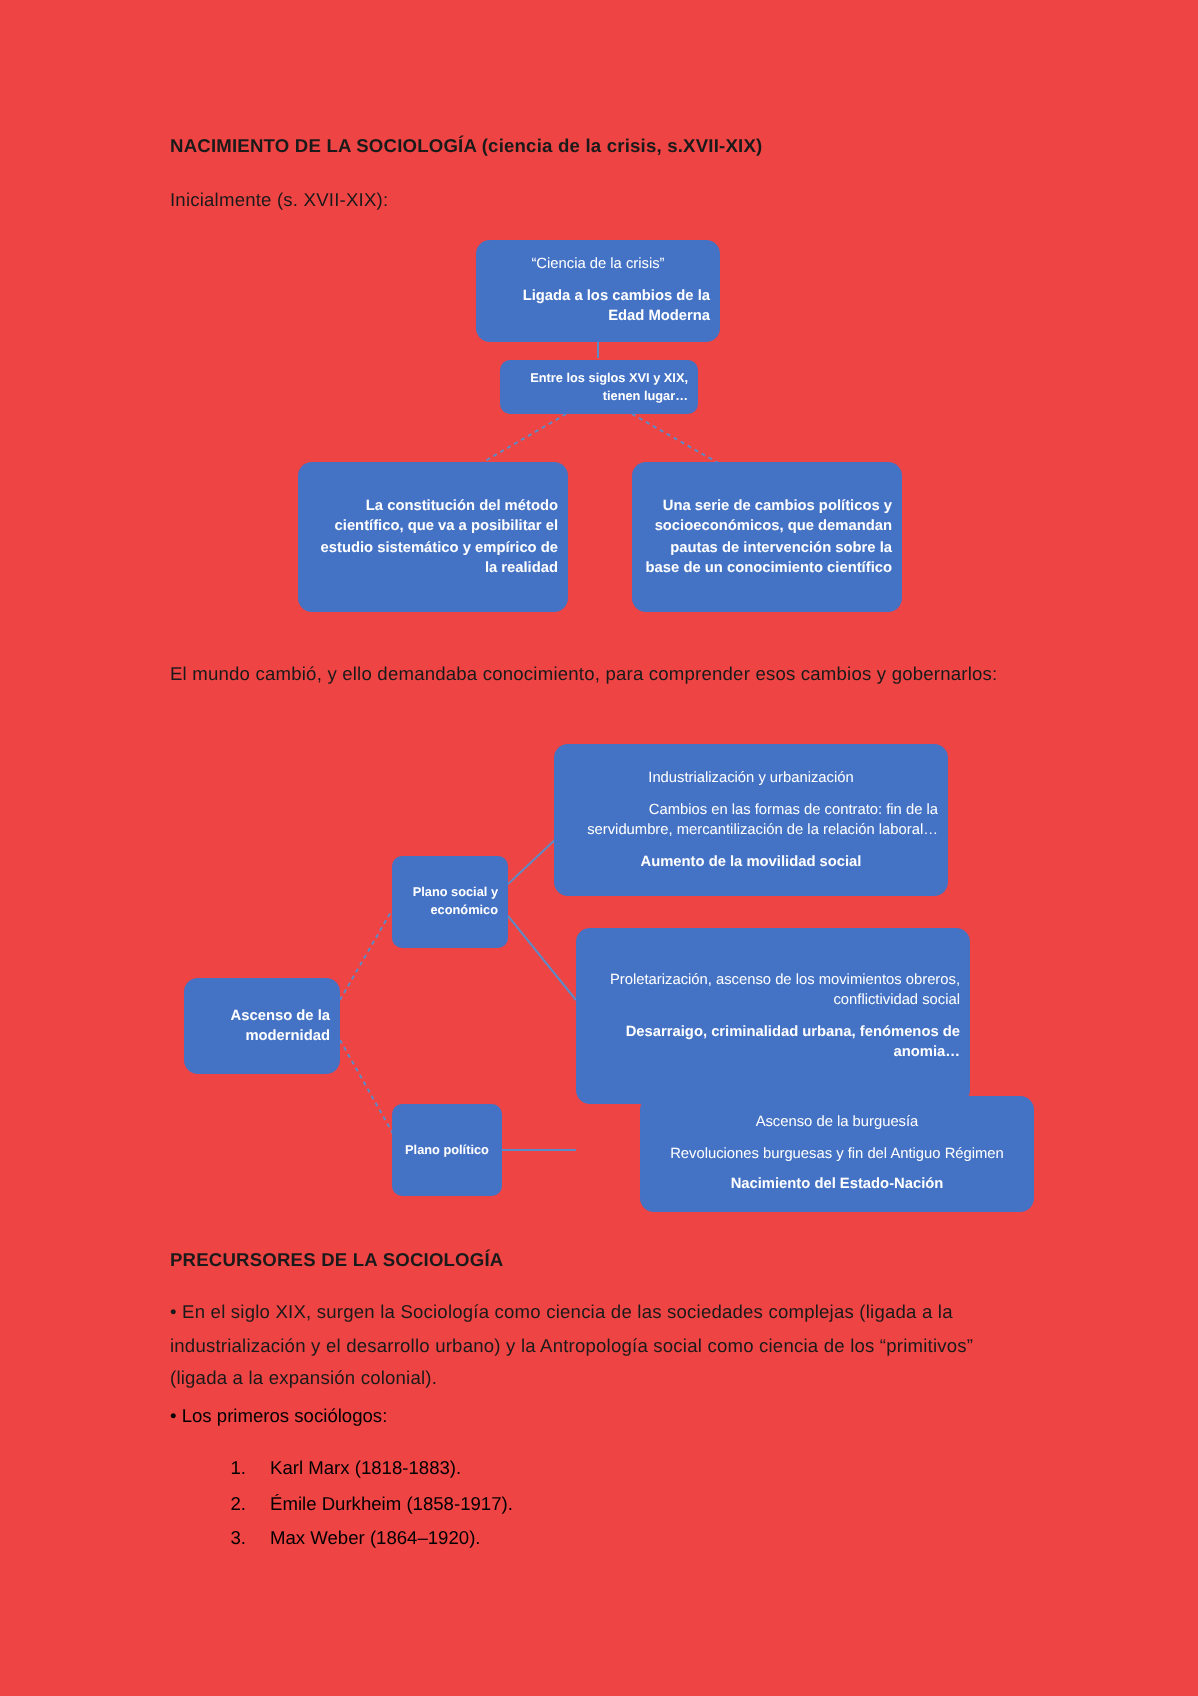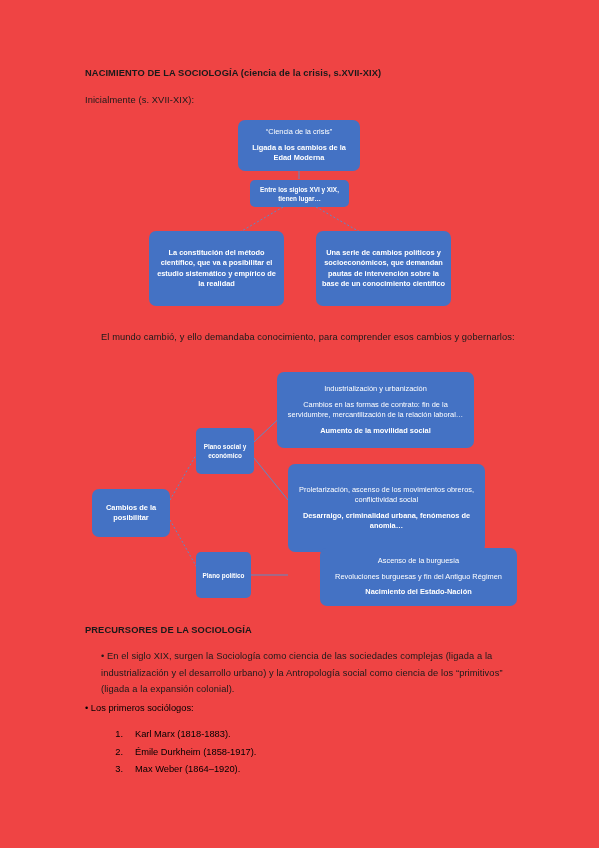--- a/index.html
+++ b/index.html
@@ -23,21 +23,20 @@
     font-size: 9.3px;
     line-height: 16.5px;
     color: #1a1a1a;
     letter-spacing: 0.1px;
   }
   .bold {
     font-weight: bold;
   }
   .para {
     width: 424px;
-    margin-left: 16px;
   }
 
   
   .fbox {
     position: absolute;
     background: #4472C4;
     color: #ffffff;
     border-radius: 7px;
     display: flex;
     flex-direction: column;
@@ -49,20 +48,21 @@
     box-sizing: border-box;
     padding: 3px 5px;
   }
   .fbox.small {
     font-size: 6.4px;
     line-height: 9px;
     border-radius: 5px;
   }
   .fbox p {
     margin: 0 0 5px 0;
+    text-align: right;
   }
   .fbox p:last-child {
     margin-bottom: 0;
     font-weight: bold;
   }
 
   
   .conn {
     position: absolute;
     left: 0;
@@ -141,21 +141,21 @@
     <line x1="170" y1="520" x2="200" y2="573" stroke="#5B8CC8" stroke-width="1" stroke-dasharray="2,2"></line>
 
     <line x1="254" y1="442" x2="288" y2="410" stroke="#5B8CC8" stroke-width="1"></line>
 
     <line x1="254" y1="458" x2="288" y2="500" stroke="#5B8CC8" stroke-width="1"></line>
 
     <line x1="250" y1="575" x2="288" y2="575" stroke="#5B8CC8" stroke-width="1"></line>
   </svg>
 
   <div class="fbox" style="left:92px; top:489px; width:78px; height:48px;">
-    <p>Cambios de la posibilitar</p>
+    <p>Ascenso de la modernidad</p>
   </div>
 
   <div class="fbox small" style="left:196px; top:428px; width:58px; height:46px;">
     <p>Plano social y económico</p>
   </div>
 
   <div class="fbox small" style="left:196px; top:552px; width:55px; height:46px;">
     <p>Plano político</p>
   </div>
 

